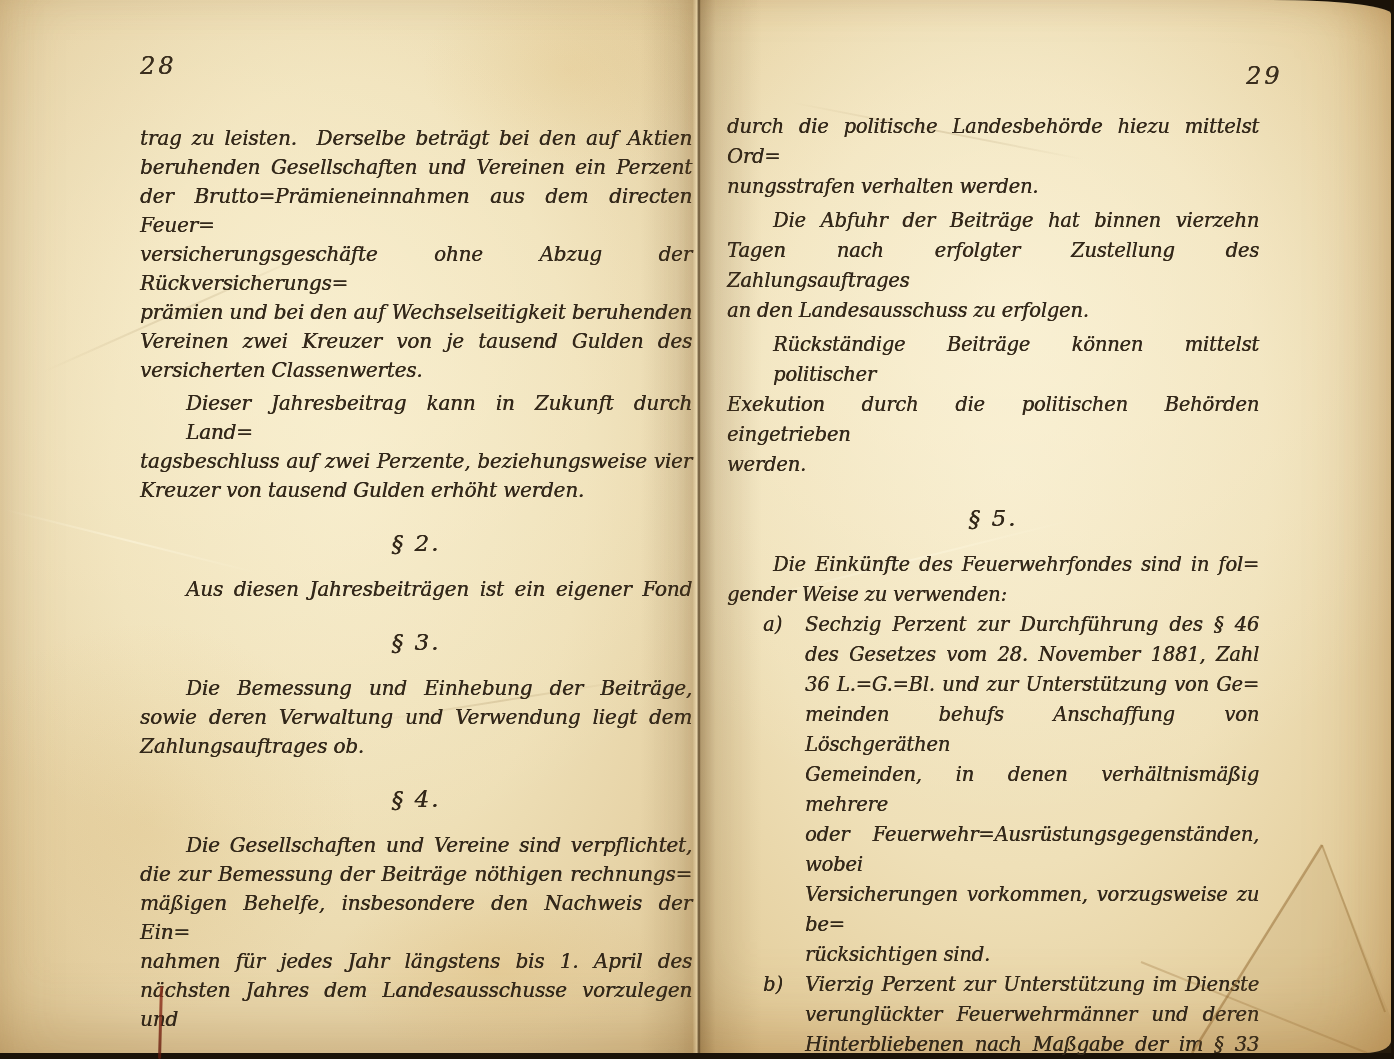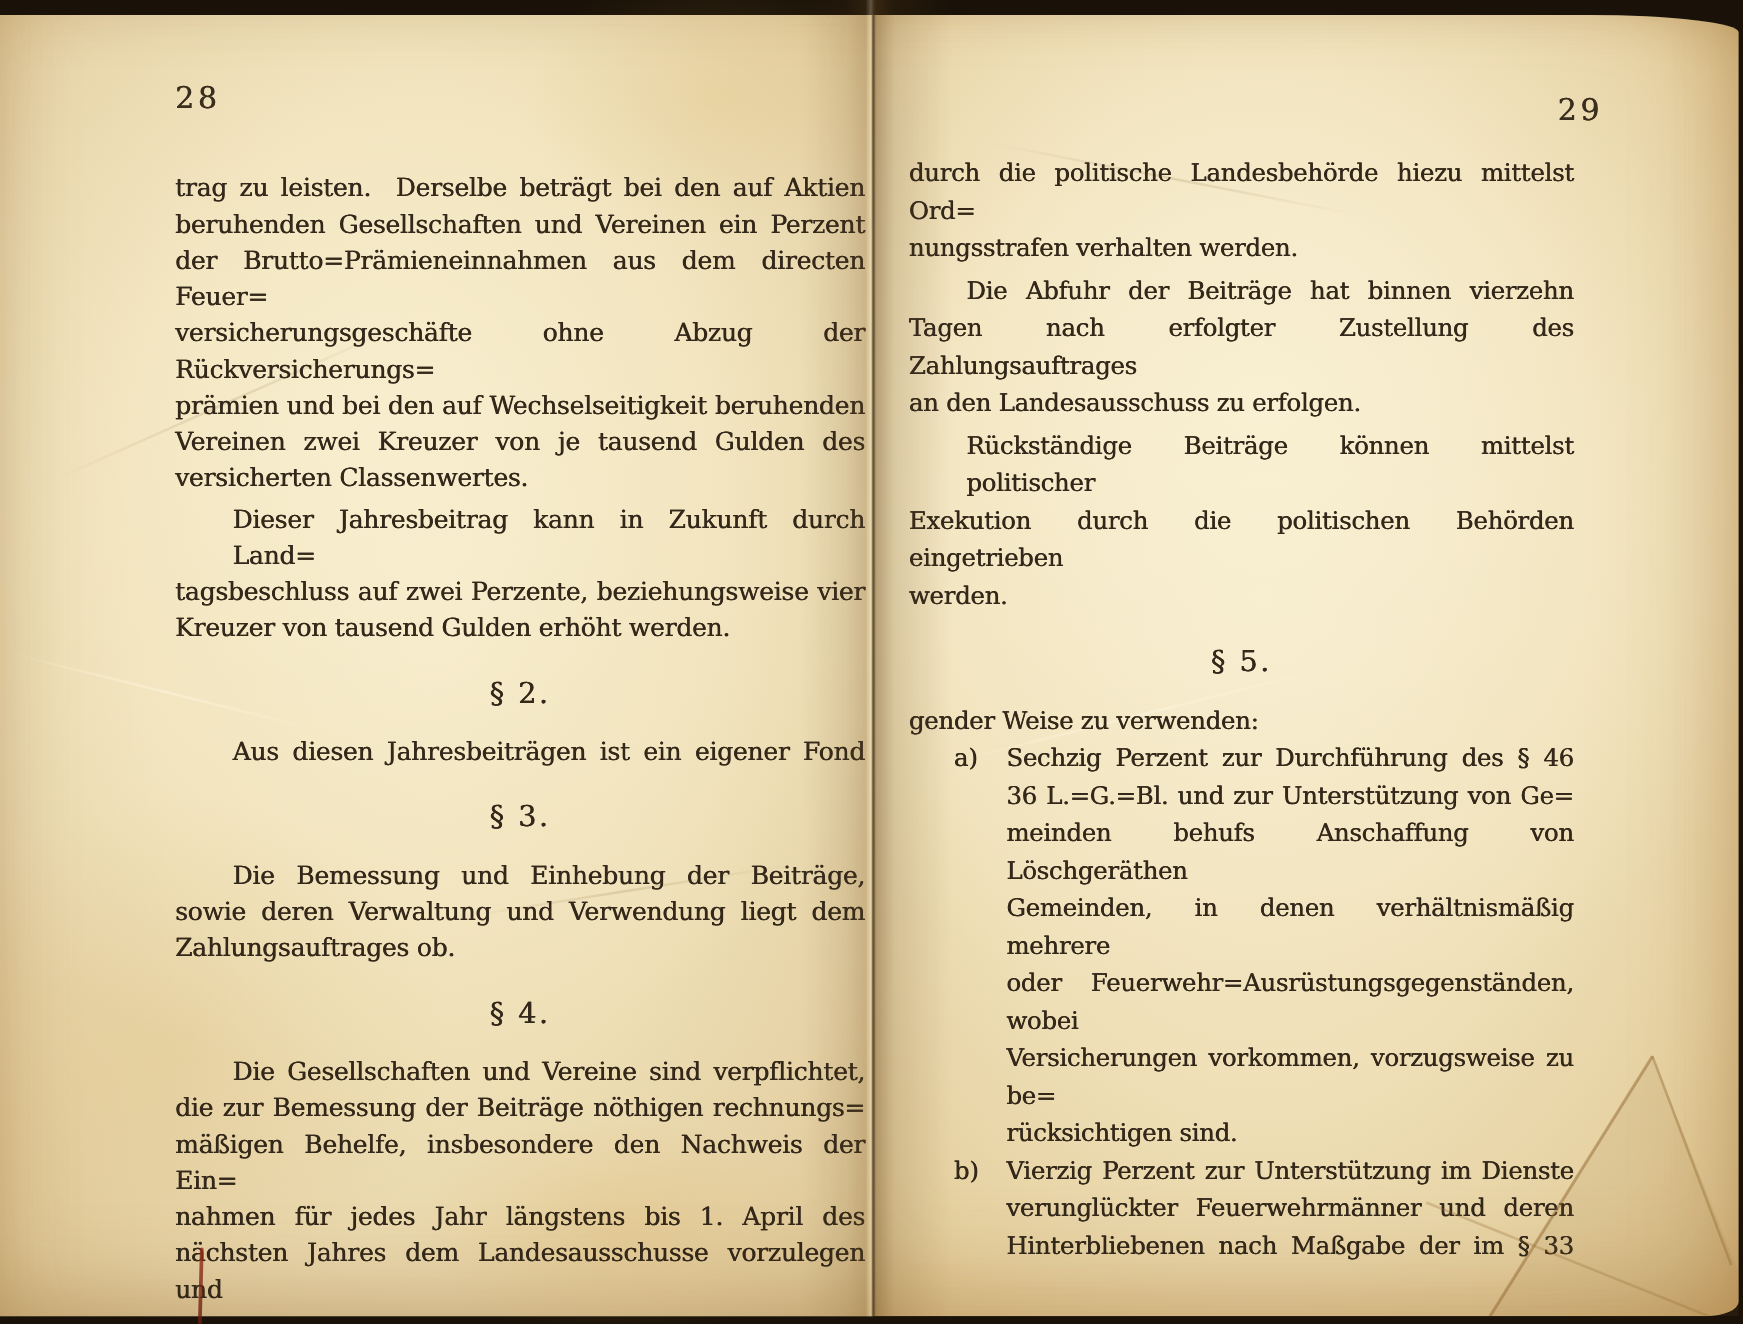--- a/index.html
+++ b/index.html
@@ -2,21 +2,21 @@
 <html><head>
 <meta charset="utf-8">
 <style>
   html,body{margin:0;padding:0;}
   body{
     width:1394px;height:1059px;position:relative;overflow:hidden;
     background:#1a1208;
     font-family:"DejaVu Serif","Liberation Serif",serif;
   }
   .book{position:absolute;left:0;top:0;right:0;bottom:6px;}
-  .page{position:absolute;top:12px;bottom:0;color:#33281a;}
+  .page{position:absolute;top:0;bottom:0;color:#33281a;font-style:italic;}
   .page-left{
     left:0;width:698px;
     background:
       radial-gradient(ellipse 120% 80% at 42% 32%, rgba(255,248,222,.50), rgba(255,248,222,0) 62%),
       radial-gradient(ellipse at 50% 45%, #f3e7c3 0%, #eedfb6 48%, #e5d1a4 78%, #d9c08d 100%);
     box-shadow: inset 0 -46px 70px -34px rgba(150,108,55,.38),
                 inset 36px 0 70px -44px rgba(150,108,55,.28),
                 inset 0 26px 50px -34px rgba(150,108,55,.20);
   }
   .page-right{
@@ -155,25 +155,27 @@
           <div class="line">Tagen nach erfolgter Zustellung des Zahlungsauftrages</div>
           <div class="line lastline">an den Landesausschuss zu erfolgen.</div>
         </div>
         <div class="para">
           <div class="line ind">Rückständige Beiträge können mittelst politischer</div>
           <div class="line">Exekution durch die politischen Behörden eingetrieben</div>
           <div class="line lastline">werden.</div>
         </div>
         <div class="heading">§ 5.</div>
         <div class="para">
+          <div class="line ind">Die Einkünfte des Feuerwehrfondes sind in fol=</div>
           <div class="line lastline">gender Weise zu verwenden:</div>
         </div>
         <div class="li">
           <span class="marker">a)</span>
           <div class="line">Sechzig Perzent zur Durchführung des § 46</div>
+          <div class="line">des Gesetzes vom 28. November 1881, Zahl</div>
           <div class="line">36 L.=G.=Bl. und zur Unterstützung von Ge=</div>
           <div class="line">meinden behufs Anschaffung von Löschgeräthen</div>
           <div class="line">Gemeinden, in denen verhältnismäßig mehrere</div>
           <div class="line">oder Feuerwehr=Ausrüstungsgegenständen, wobei</div>
           <div class="line">Versicherungen vorkommen, vorzugsweise zu be=</div>
           <div class="line lastline">rücksichtigen sind.</div>
         </div>
         <div class="li">
           <span class="marker">b)</span>
           <div class="line">Vierzig Perzent zur Unterstützung im Dienste</div>

